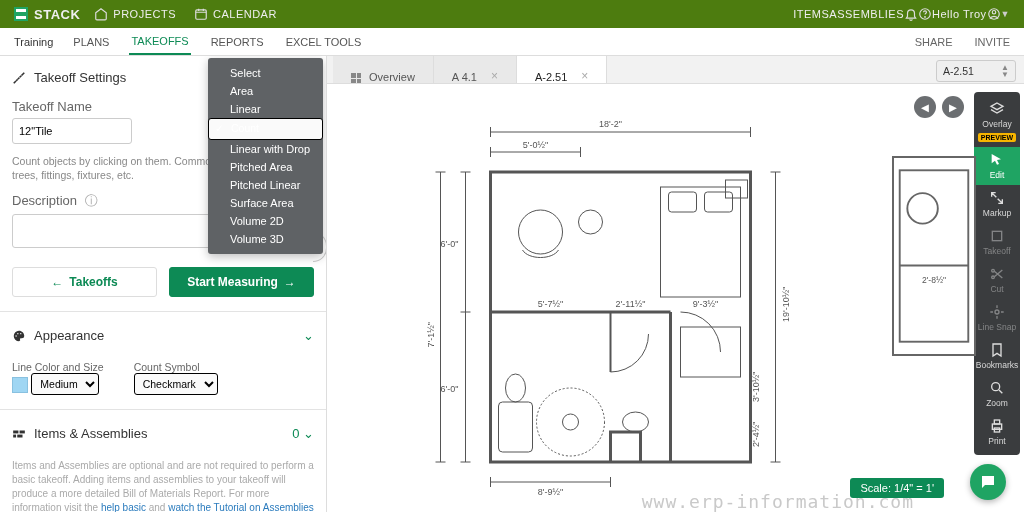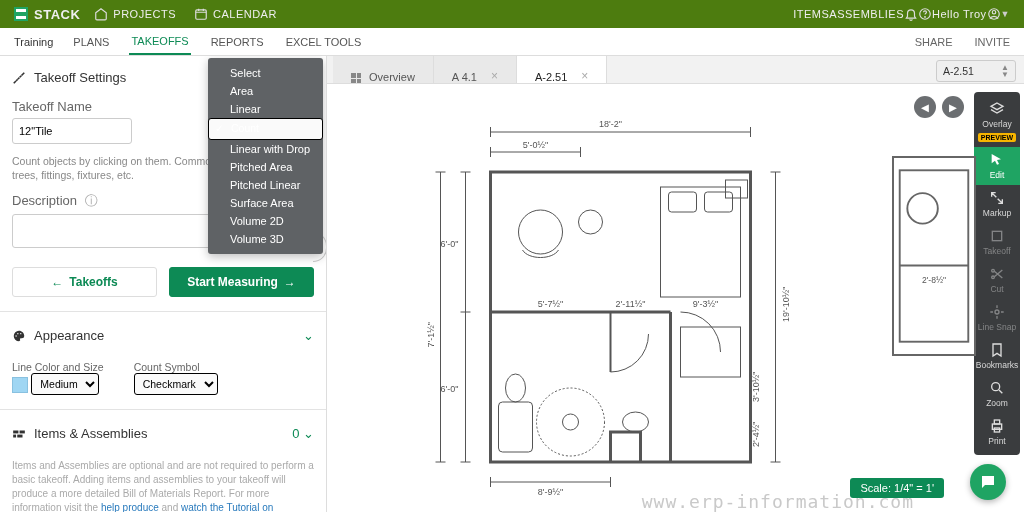--- a/index.html
+++ b/index.html
@@ -188,21 +188,21 @@
         <svg class="ico" viewBox="0 0 24 24" fill="#333">
             <rect x="2" y="6" width="9" height="5"></rect>
             <rect x="13" y="6" width="9" height="5"></rect>
             <rect x="2" y="13" width="5" height="5"></rect>
             <rect x="9" y="13" width="9" height="5"></rect>
           </svg>
         <span>Items &amp; Assemblies</span>
         <span class="chev"><span>0</span> ⌄</span>
       </div>
       <div class="items-help">
-        <span>Items and Assemblies are optional and are not required to perform a basic takeoff. Adding items and assemblies to your takeoff will produce a more detailed Bill of Materials Report. For more information visit the </span><a>help produce</a><span> and </span><a>watch the Tutorial on Assemblies</a>
+        <span>Items and Assemblies are optional and are not required to perform a basic takeoff. Adding items and assemblies to your takeoff will produce a more detailed Bill of Materials Report. For more information visit the </span><a>help basic</a><span> and </span><a>watch the Tutorial on Assemblies</a>
       </div>
     </div>
 
     
     <div class="dropdown">
       <div class="opt">Select</div>
       <div class="opt">Area</div>
       <div class="opt">Linear</div>
       <div class="opt sel">Count</div>
       <div class="opt">Linear with Drop</div>

